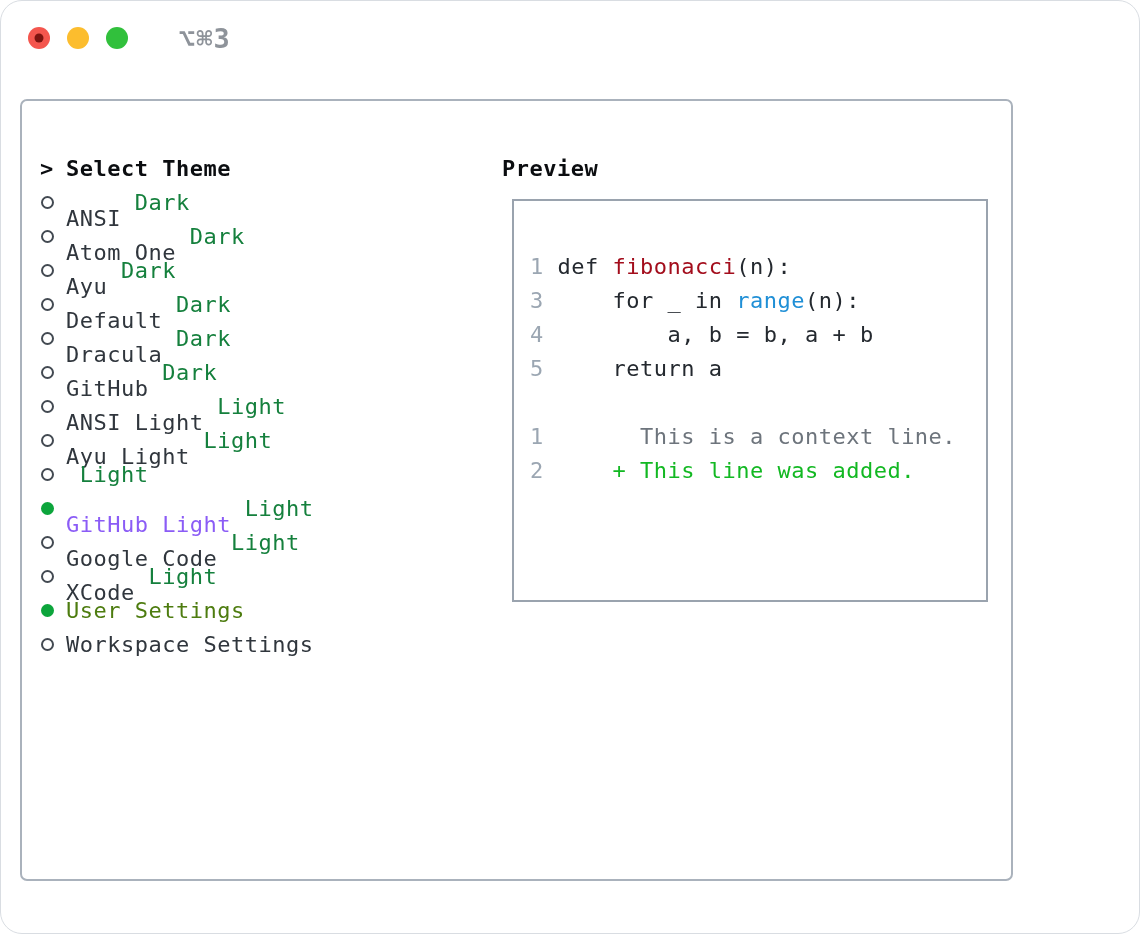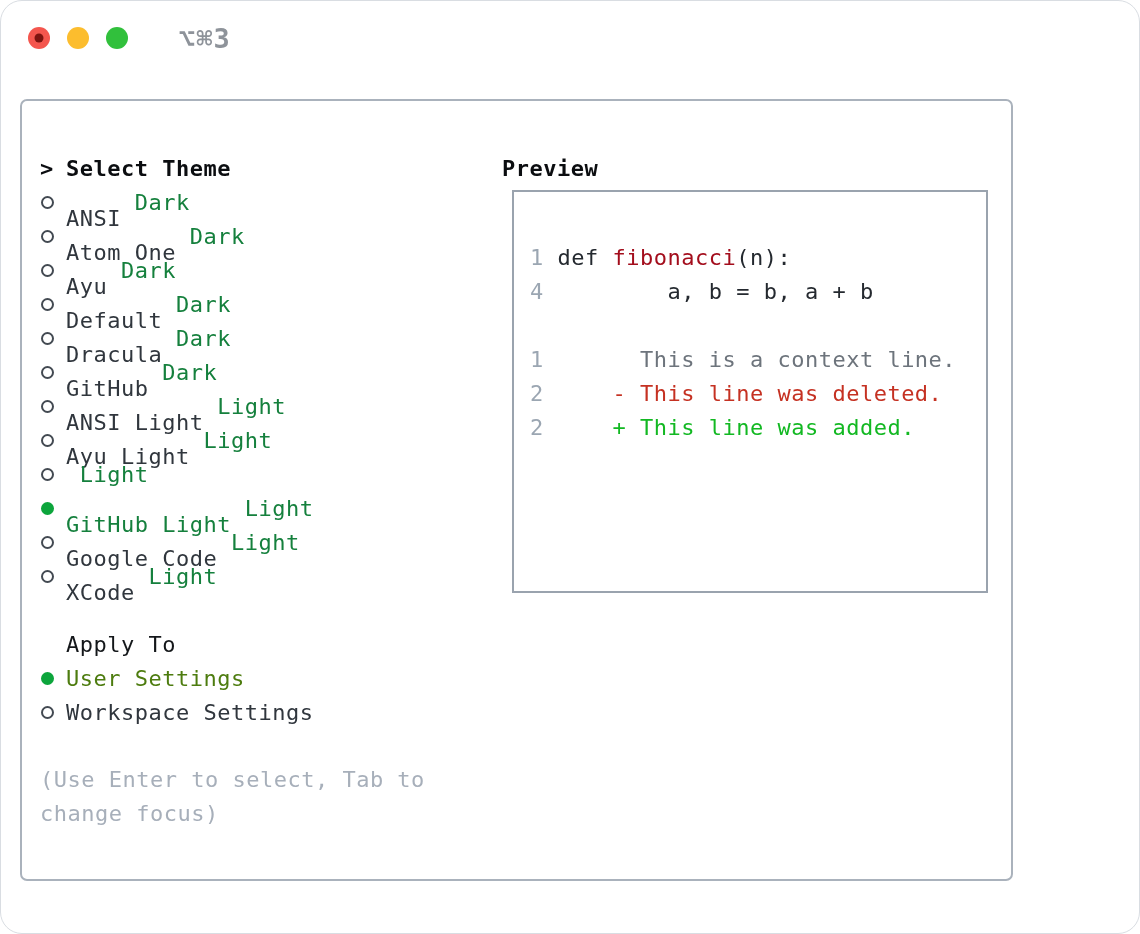--- a/index.html
+++ b/index.html
@@ -57,37 +57,37 @@
   }
   .header-row { font-weight: 700; color: #0b0d10; }
   .prompt { width: 26px; flex: none; }
   .radio {
     width: 13px; height: 13px; flex: none;
     border: 2px solid #434a52; border-radius: 50%;
     margin-left: 1px; margin-right: 12px;
   }
   .radio.sel { border-color: #0da53c; background: #0da53c; }
   .theme-name { color: #30363d; margin-top: 32px; }
-  .theme-name.sel { color: #15803d; }
+  .theme-name.sel { color: #8b5cf6; }
   .variant { color: #15803d; }
   .section-title {
     margin-top: 34px; padding-left: 26px;
     color: #14171a;
   }
   .opt-label { color: #30363d; }
   .opt-label.sel { color: #4d7c0f; }
   .hint {
     margin-top: 34px;
     width: 430px;
     font-size: 22px; line-height: 34px; letter-spacing: 0.5px;
     color: #a7afba;
   }
   
   .preview-box {
-    margin-top: 5px; margin-left: 10px;
+    margin-top: 14px; margin-left: 10px;
     width: 476px; height: 403px;
     border: 2px solid #9aa3ae;
     padding: 49px 6px 0 16px;
   }
   .pline {
     height: 34px; line-height: 34px;
     font-size: 22px; letter-spacing: 0.5px;
     white-space: pre;
   }
   .tk-ln  { color: #9ba6b2; }
@@ -129,38 +129,37 @@
           <div class="row"><span class="radio"></span><span class="theme-name">Dracula</span><span class="variant"> Dark</span></div>
           <div class="row"><span class="radio"></span><span class="theme-name">GitHub</span><span class="variant"> Dark</span></div>
           <div class="row"><span class="radio"></span><span class="theme-name">ANSI Light</span><span class="variant"> Light</span></div>
           <div class="row"><span class="radio"></span><span class="theme-name">Ayu Light</span><span class="variant"> Light</span></div>
           <div class="row"><span class="radio"></span><span class="variant"> Light</span></div>
           <div class="row"><span class="radio sel"></span><span class="theme-name sel">GitHub Light</span><span class="variant"> Light</span></div>
           <div class="row"><span class="radio"></span><span class="theme-name">Google Code</span><span class="variant"> Light</span></div>
           <div class="row"><span class="radio"></span><span class="theme-name">XCode</span><span class="variant"> Light</span></div>
         </div>
 
-      <div class="row section-title">Apply To</div>
 
       <div id="apply-list">
           <div class="row"><span class="radio sel"></span><span class="opt-label sel">User Settings</span></div>
           <div class="row"><span class="radio"></span><span class="opt-label">Workspace Settings</span></div>
         </div>
 
-      <div class="hint">(Use Enter to select, Tab to change focus)</div>
     </div>
 
     <div class="col-right">
       <div class="row header-row">
         <span>Preview</span>
       </div>
       <div class="preview-box" id="preview-box">
           <div class="pline"><span class="tk-ln">1 </span><span class="tk-t">def </span><span class="tk-fn">fibonacci</span><span class="tk-t">(n):</span></div>
+          <div class="pline"><span class="tk-ln">3 </span><span class="tk-t">    for _ in </span><span class="tk-bi">range</span><span class="tk-t">(n):</span></div>
           <div class="pline"><span class="tk-ln">4 </span><span class="tk-t">        a, b = b, a + b</span></div>
+          <div class="pline"><span class="tk-ln">5 </span><span class="tk-t">    return a</span></div>
           <div class="pline"></div>
           <div class="pline"><span class="tk-ln">1 </span><span class="tk-ctx">      This is a context line.</span></div>
-          <div class="pline"><span class="tk-ln">2 </span><span class="tk-del">    - This line was deleted.</span></div>
           <div class="pline"><span class="tk-ln">2 </span><span class="tk-add">    + This line was added.</span></div>
         </div>
     </div>
 
   </div>
 </div>
 
 </body></html>

